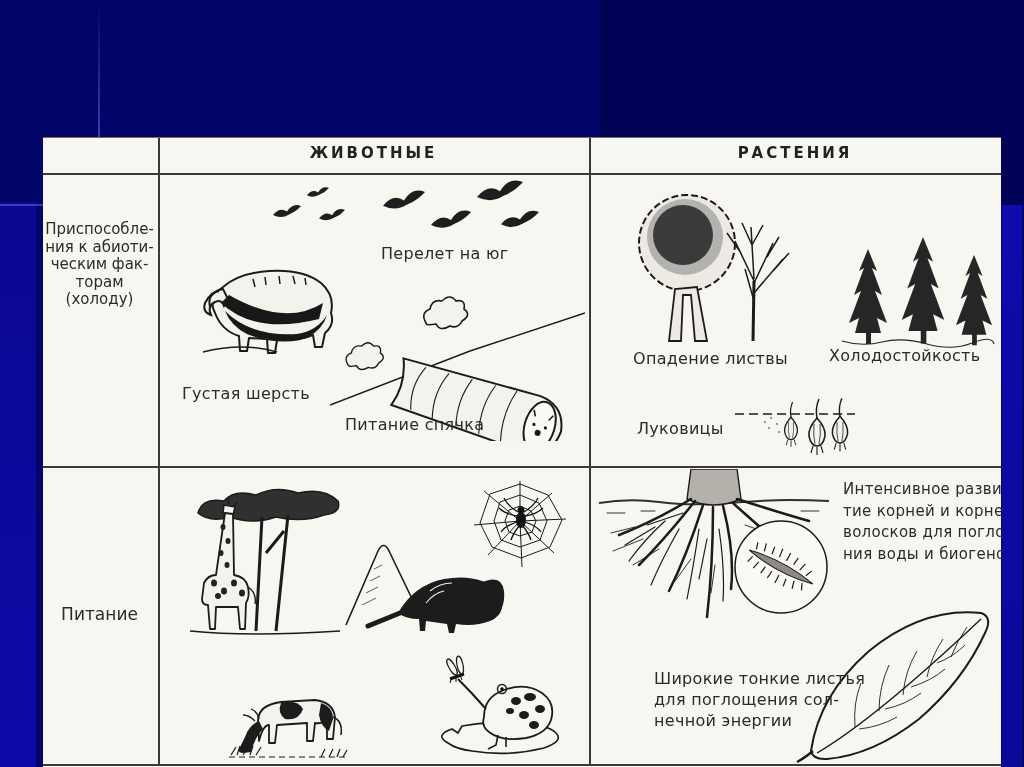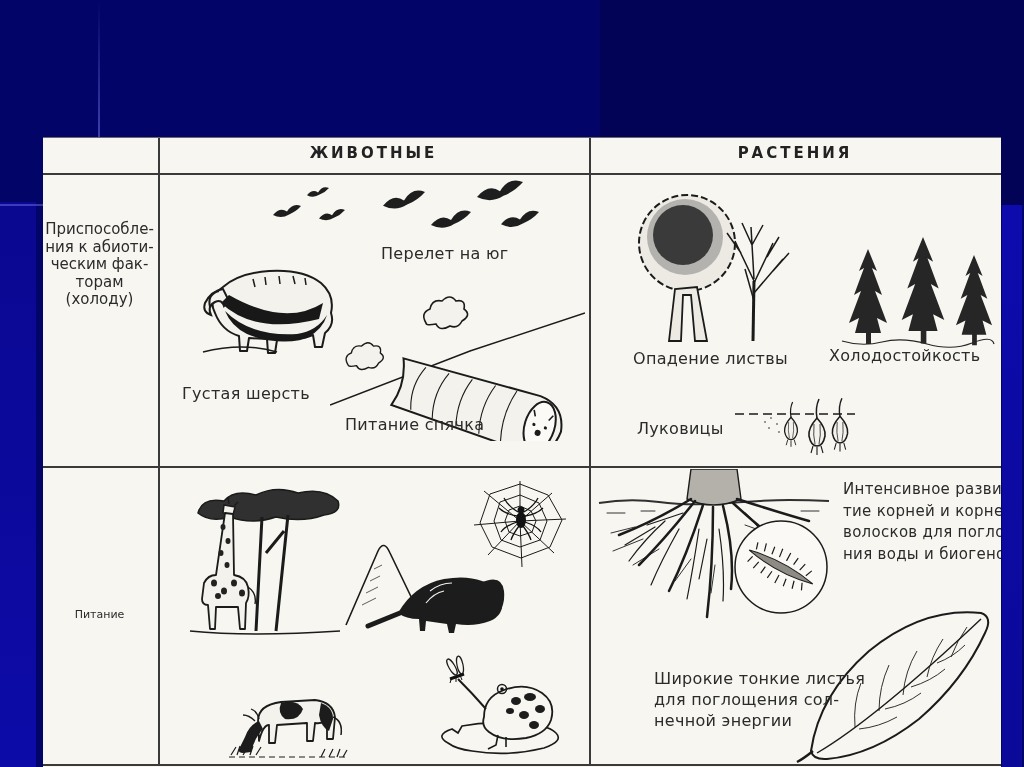--- a/index.html
+++ b/index.html
@@ -60,21 +60,21 @@
     <div class="gline gl-v" style="left:546px"></div>
 
     <div class="col-header" style="left:115px;width:431px">ЖИВОТНЫЕ</div>
     <div class="col-header" style="left:546px;width:412px">РАСТЕНИЯ</div>
 
     <div class="row-label" style="top:35px;height:293px;align-items:flex-start;padding-top:48px;box-sizing:border-box">Приспособле-
 ния к абиоти-
 ческим фак-
 торам
 (холоду)</div>
-    <div class="row-label" style="top:328px;height:298px;align-items:center;font-size:11px">Питание</div>
+    <div class="row-label" style="top:328px;height:298px;align-items:center;font-size:17px">Питание</div>
 
     <div class="ill" style="left:222px;top:38px">
       <svg width="295" height="70" viewBox="0 0 295 70">
         <defs>
             <path id="b1" d="M0,13 Q10,1 20,8 Q28,-5 40,0 Q33,8 23,12 Q12,19 0,13 Z"></path>
           </defs>
         <g fill="#1e1e1e">
           <use href="#b1" transform="translate(8,30) scale(.7)"></use>
           <use href="#b1" transform="translate(42,12) scale(.55)"></use>
           <use href="#b1" transform="translate(54,34) scale(.65)"></use>

